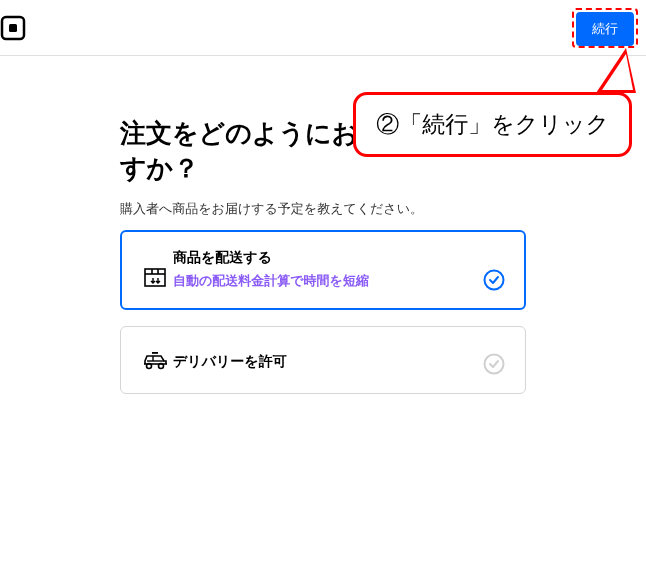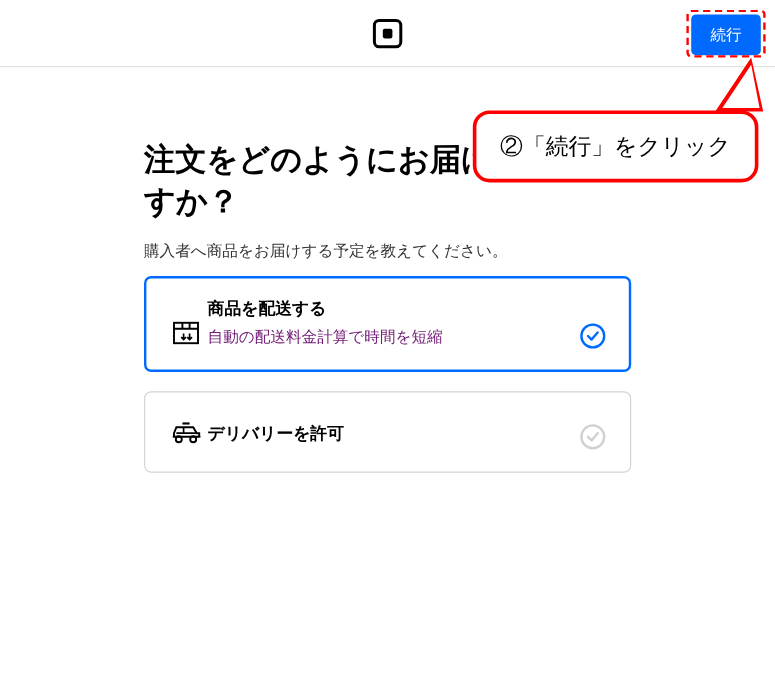--- a/index.html
+++ b/index.html
@@ -13,21 +13,20 @@
       width: 646px;
       height: 579px;
       position: relative;
       overflow: hidden;
     }
     .header {
       height: 56px;
       border-bottom: 1px solid #e0e0e0;
       display: flex;
       align-items: center;
-      justify-content: center;
       position: relative;
     }
     .logo {
       width: 26px;
       height: 26px;
       display: flex;
       align-items: center;
       justify-content: center;
     }
     .continue-btn {
@@ -54,21 +53,21 @@
       border-radius: 4px;
     }
     .callout {
       position: absolute;
       top: 92px;
       right: 14px;
       background: #fff;
       border: 3px solid #ff0000;
       border-radius: 14px;
       padding: 14px 20px;
-      font-size: 19px;
+      font-size: 23px;
       font-weight: 500;
       color: #000;
       white-space: nowrap;
       z-index: 10;
     }
     .callout-arrow {
       position: absolute;
       top: 48px;
       right: 50px;
       width: 0;
@@ -123,22 +122,23 @@
       flex: 1;
     }
     .option-title {
       font-size: 14px;
       font-weight: 700;
       color: #000;
       margin-bottom: 4px;
     }
     .option-desc {
       font-size: 13px;
-      color: #701a75;
+      color: #8b5cf6;
       line-height: 1.5;
+      font-weight: bold;
     }
     .option-check {
       width: 22px;
       height: 22px;
       flex-shrink: 0;
       display: flex;
       align-items: center;
       justify-content: center;
       margin-top: 6px;
     }

